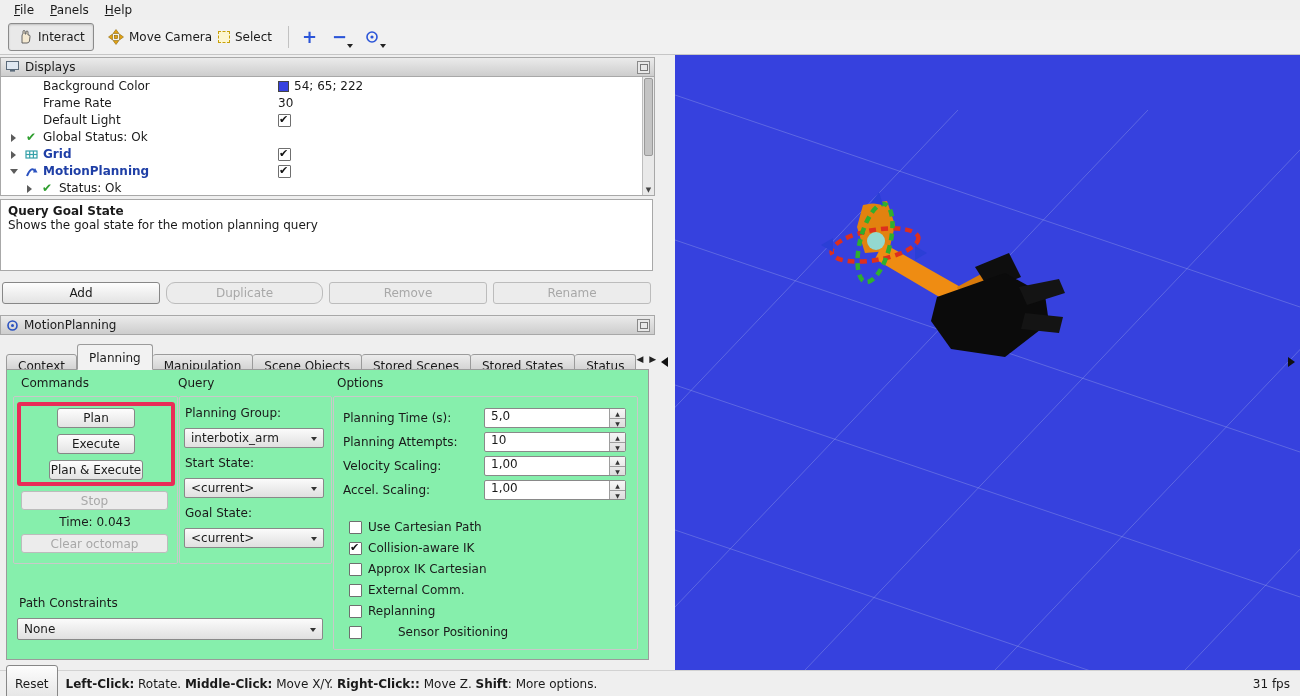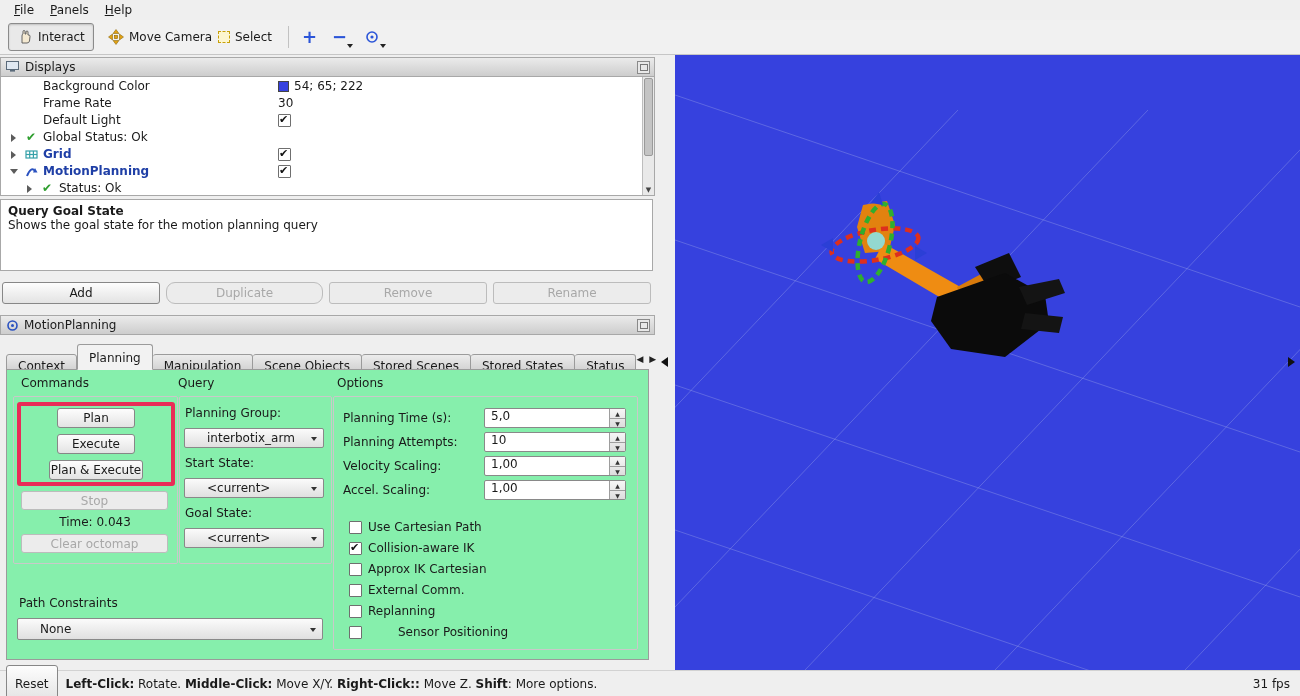--- a/index.html
+++ b/index.html
@@ -44,21 +44,21 @@
   .btn.disabled{color:#a8a8a8;background:#ececec;border-color:#bcbcbc;}
   
   .tabsrow{position:absolute;left:6px;top:291px;width:643px;height:24px;display:flex;align-items:flex-end;}
   .tab{height:16px;line-height:22px;padding:0 11px;background:linear-gradient(#ececec,#d4d4d4);border:1px solid #9b9b9b;border-left-width:0;box-sizing:border-box;border-radius:3px 3px 0 0;white-space:nowrap;}
   .tab:first-child{border-left-width:1px;}
   .tab.active{background:#f2f2f2;height:26px;line-height:26px;border-bottom-color:#f2f2f2;z-index:3;position:relative;border-left-width:1px;}
   .tabnav{margin-left:auto;display:flex;gap:6px;align-items:center;padding:0 4px 6px 0;color:#222;font-size:9px;}
   .mpcontent{position:absolute;left:6px;top:314px;width:643px;height:291px;border:1px solid #9b9b9b;background:#86efac;box-sizing:border-box;z-index:1;}
   .gframe{position:absolute;border:1px solid #c9c9c9;border-radius:2px;}
   .glabel{position:absolute;white-space:nowrap;}
-  .combo{position:absolute;background:linear-gradient(#fbfbfb,#e0e0e0);border:1px solid #898989;border-radius:2px;box-sizing:border-box;display:flex;align-items:center;padding-left:22px;white-space:nowrap;}
+  .combo{position:absolute;background:linear-gradient(#fbfbfb,#e0e0e0);border:1px solid #898989;border-radius:2px;box-sizing:border-box;display:flex;align-items:center;padding-left:6px;white-space:nowrap;}
   .combo::after{content:"";position:absolute;right:6px;top:45%;border-left:3.5px solid transparent;border-right:3.5px solid transparent;border-top:4px solid #333;}
   .spin{position:absolute;background:#fff;border:1px solid #898989;border-radius:2px;box-sizing:border-box;display:flex;align-items:flex-start;padding-left:6px;}
   .spin .arrows{position:absolute;right:0;top:0;bottom:0;width:15px;border-left:1px solid #9d9d9d;background:linear-gradient(#f6f6f6,#ddd);display:flex;flex-direction:column;}
   .spin .arrows span{flex:1;font-size:6px;line-height:9px;text-align:center;color:#333;}
   .spin .arrows span:first-child{border-bottom:1px solid #9d9d9d;}
   .pbtn{position:absolute;background:linear-gradient(#fdfdfd,#e3e3e3);border:1px solid #878787;border-radius:3px;box-sizing:border-box;display:flex;align-items:center;justify-content:center;}
   .pbtn.disabled{color:#a8a8a8;background:#ececec;border-color:#bcbcbc;}
   .redrect{position:absolute;border:4px solid #e92c57;border-radius:3px;box-sizing:border-box;pointer-events:none;z-index:4;}
   .checkrow{position:absolute;display:flex;align-items:center;gap:6px;white-space:nowrap;}
   .timelbl{position:absolute;text-align:center;}

